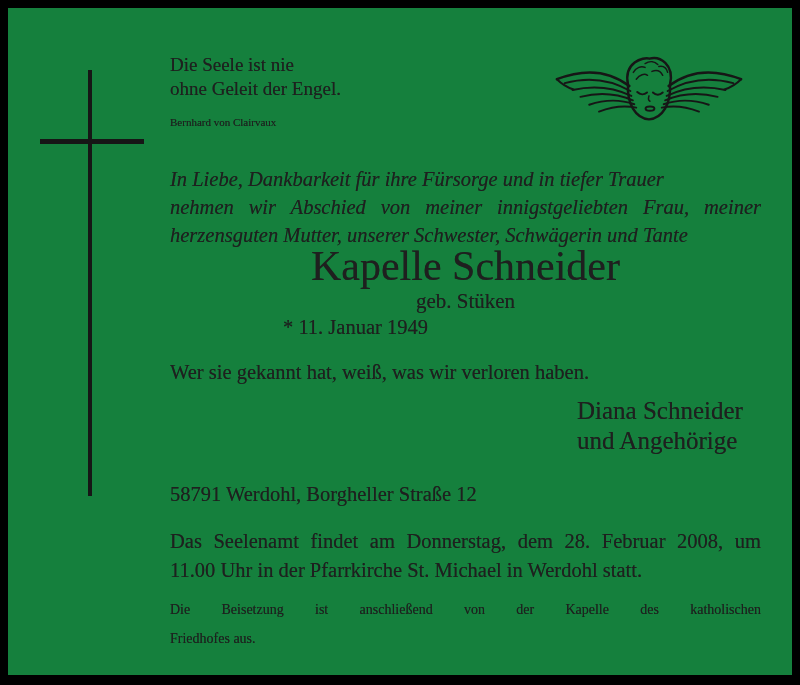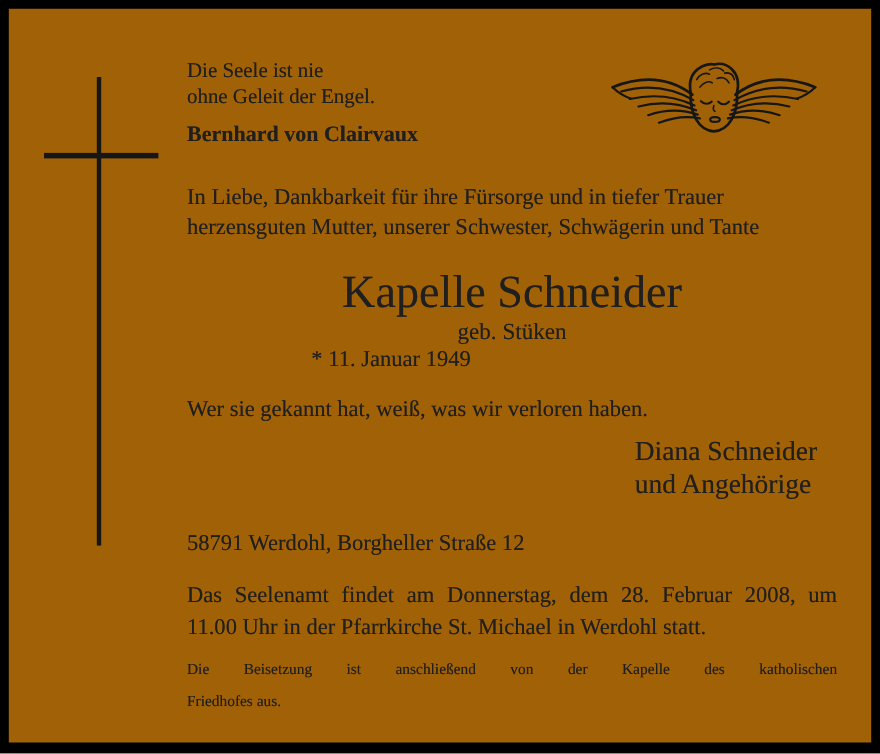--- a/index.html
+++ b/index.html
@@ -9,21 +9,21 @@
     height: 685px;
     background: #ffffff;
   }
   .card {
     position: relative;
     width: 800px;
     height: 685px;
     box-sizing: border-box;
     border: 8px solid #000000;
     border-bottom-width: 10px;
-    background: #a16207;
+    background: #15803d;
     font-family: "Liberation Serif", serif;
     color: #1f1f1f;
     overflow: hidden;
   }
   .card * { text-shadow: 0 0 0.5px rgba(20,20,20,0.55); }
 
   
   .cross-v {
     position: absolute; left: 80px; top: 62px;
     width: 4px; height: 426px; background: #161616;
@@ -38,28 +38,27 @@
     position: absolute; left: 538px; top: 33px;
     width: 206px; height: 98px;
   }
 
   .quote {
     position: absolute; left: 162px; top: 45px;
     font-size: 19px; line-height: 24px;
   }
   .quote .attr {
     margin-top: 9px;
-    font-size: 20px;
-    font-weight: bold;
+    font-size: 11px;
   }
 
   .intro {
     position: absolute; left: 162px; top: 157px;
     width: 591px;
-    font-size: 20.5px; line-height: 28px;
+    font-size: 20.5px; line-height: 28px; font-style: italic;
   }
   .jline { text-align: justify; text-align-last: justify; }
 
   .name {
     position: absolute; left: 162px; top: 233px;
     width: 591px; text-align: center;
     font-size: 42px; line-height: 50px;
   }
   .maiden {
     position: absolute; left: 162px; top: 281px;
@@ -148,20 +147,21 @@
   </svg>
 
   <div class="quote">
     <div>Die Seele ist nie</div>
     <div>ohne Geleit der Engel.</div>
     <div class="attr">Bernhard von Clairvaux</div>
   </div>
 
   <div class="intro">
     <div>In Liebe, Dankbarkeit für ihre Fürsorge und in tiefer Trauer</div>
+    <div class="jline">nehmen wir Abschied von meiner innigstgeliebten Frau, meiner</div>
     <div>herzensguten Mutter, unserer Schwester, Schwägerin und Tante</div>
   </div>
 
   <div class="name">Kapelle Schneider</div>
   <div class="maiden">geb. Stüken</div>
   <span class="birth">* 11. Januar 1949</span>
 
   <div class="tribute">Wer sie gekannt hat, weiß, was wir verloren haben.</div>
 
   <div class="mourners">

